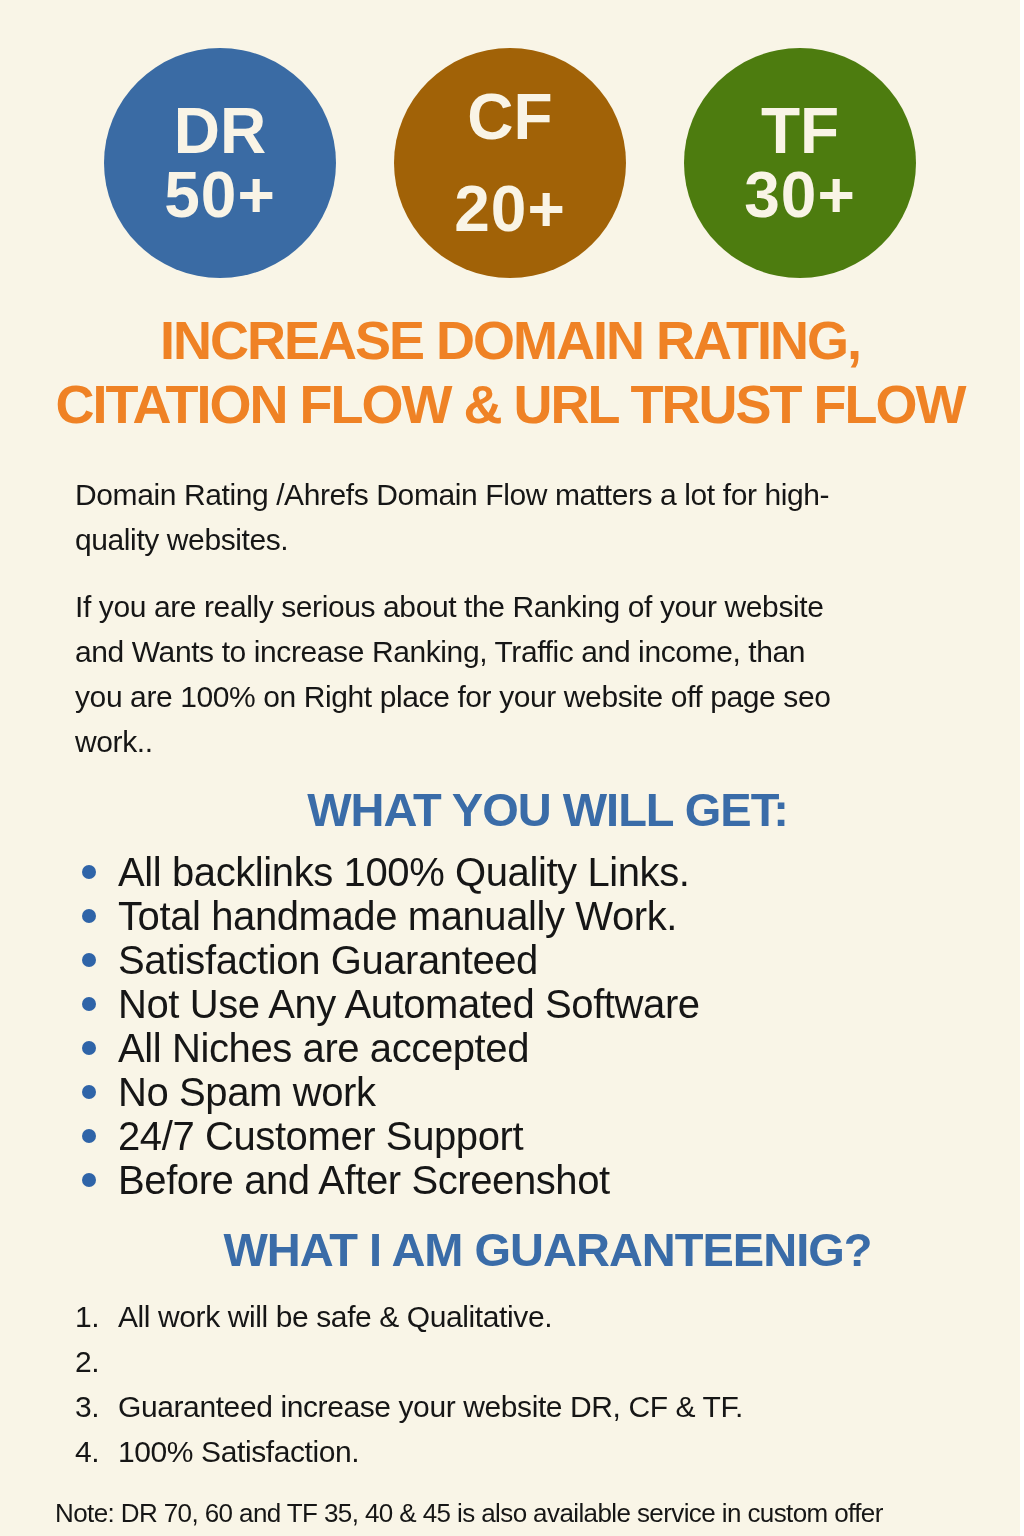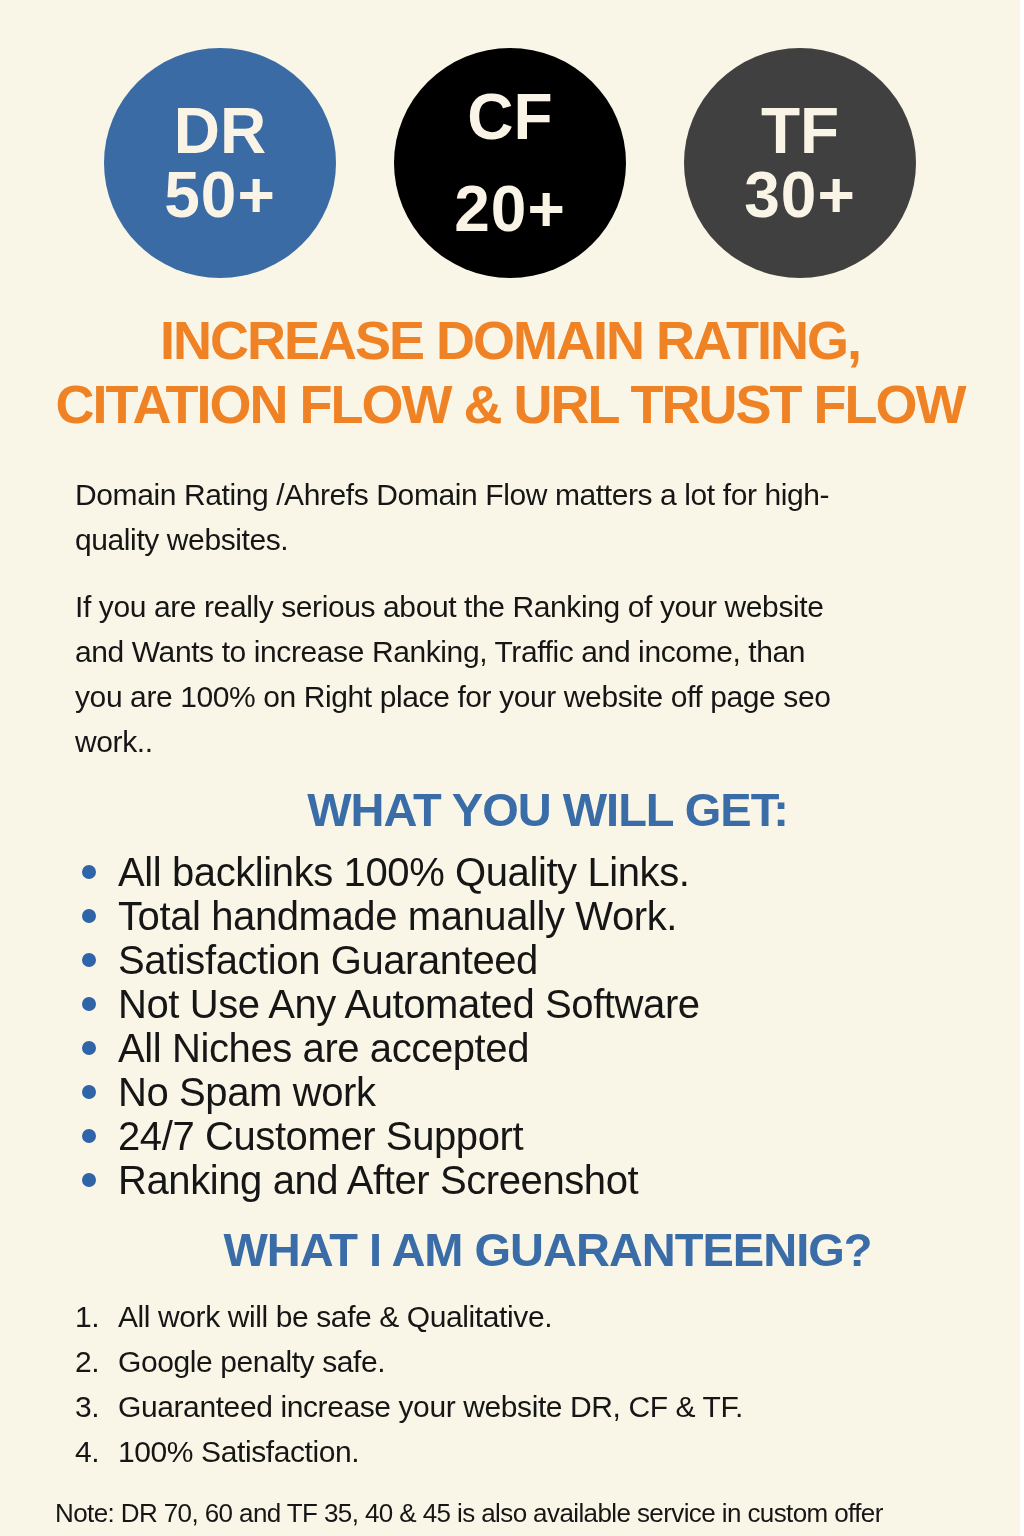--- a/index.html
+++ b/index.html
@@ -120,25 +120,25 @@
 </head>
 <body>
 
 <div class="page">
 
   <div class="badges">
     <div class="badge" style="background-color: rgb(58, 107, 164);">
       <span class="badge-label">DR</span>
       <span class="badge-value">50+</span>
     </div>
-    <div class="badge" style="background-color: #000000; gap: 28px;">
+    <div class="badge" style="background-color: #a16207; gap: 28px;">
       <span class="badge-label">CF</span>
       <span class="badge-value">20+</span>
     </div>
-    <div class="badge" style="background-color: #404040;">
+    <div class="badge" style="background-color: #4d7c0f;">
       <span class="badge-label">TF</span>
       <span class="badge-value">30+</span>
     </div>
   </div>
 
   <h1 class="title">INCREASE DOMAIN RATING,
 CITATION FLOW &amp; URL TRUST FLOW</h1>
 
   <p class="para para-1">Domain Rating /Ahrefs Domain Flow matters a lot for high-
 quality websites.</p>
@@ -173,34 +173,33 @@
     <li class="benefit-item">
       <span class="bullet-dot"></span>
       <span>No Spam work</span>
     </li>
     <li class="benefit-item">
       <span class="bullet-dot"></span>
       <span>24/7 Customer Support</span>
     </li>
     <li class="benefit-item">
       <span class="bullet-dot"></span>
-      <span>Ranking and After Screenshot</span>
+      <span>Before and After Screenshot</span>
     </li>
   </ul>
 
   <h2 class="section-heading heading-guarantees">WHAT I AM GUARANTEENIG?</h2>
 
   <ol class="guarantee-list">
     <li class="guarantee-item">
       <span class="guarantee-num">1.</span>
       <span>All work will be safe &amp; Qualitative.</span>
     </li>
     <li class="guarantee-item">
       <span class="guarantee-num">2.</span>
-      <span>Google penalty safe.</span>
     </li>
     <li class="guarantee-item">
       <span class="guarantee-num">3.</span>
       <span>Guaranteed increase your website DR, CF &amp; TF.</span>
     </li>
     <li class="guarantee-item">
       <span class="guarantee-num">4.</span>
       <span>100% Satisfaction.</span>
     </li>
   </ol>

